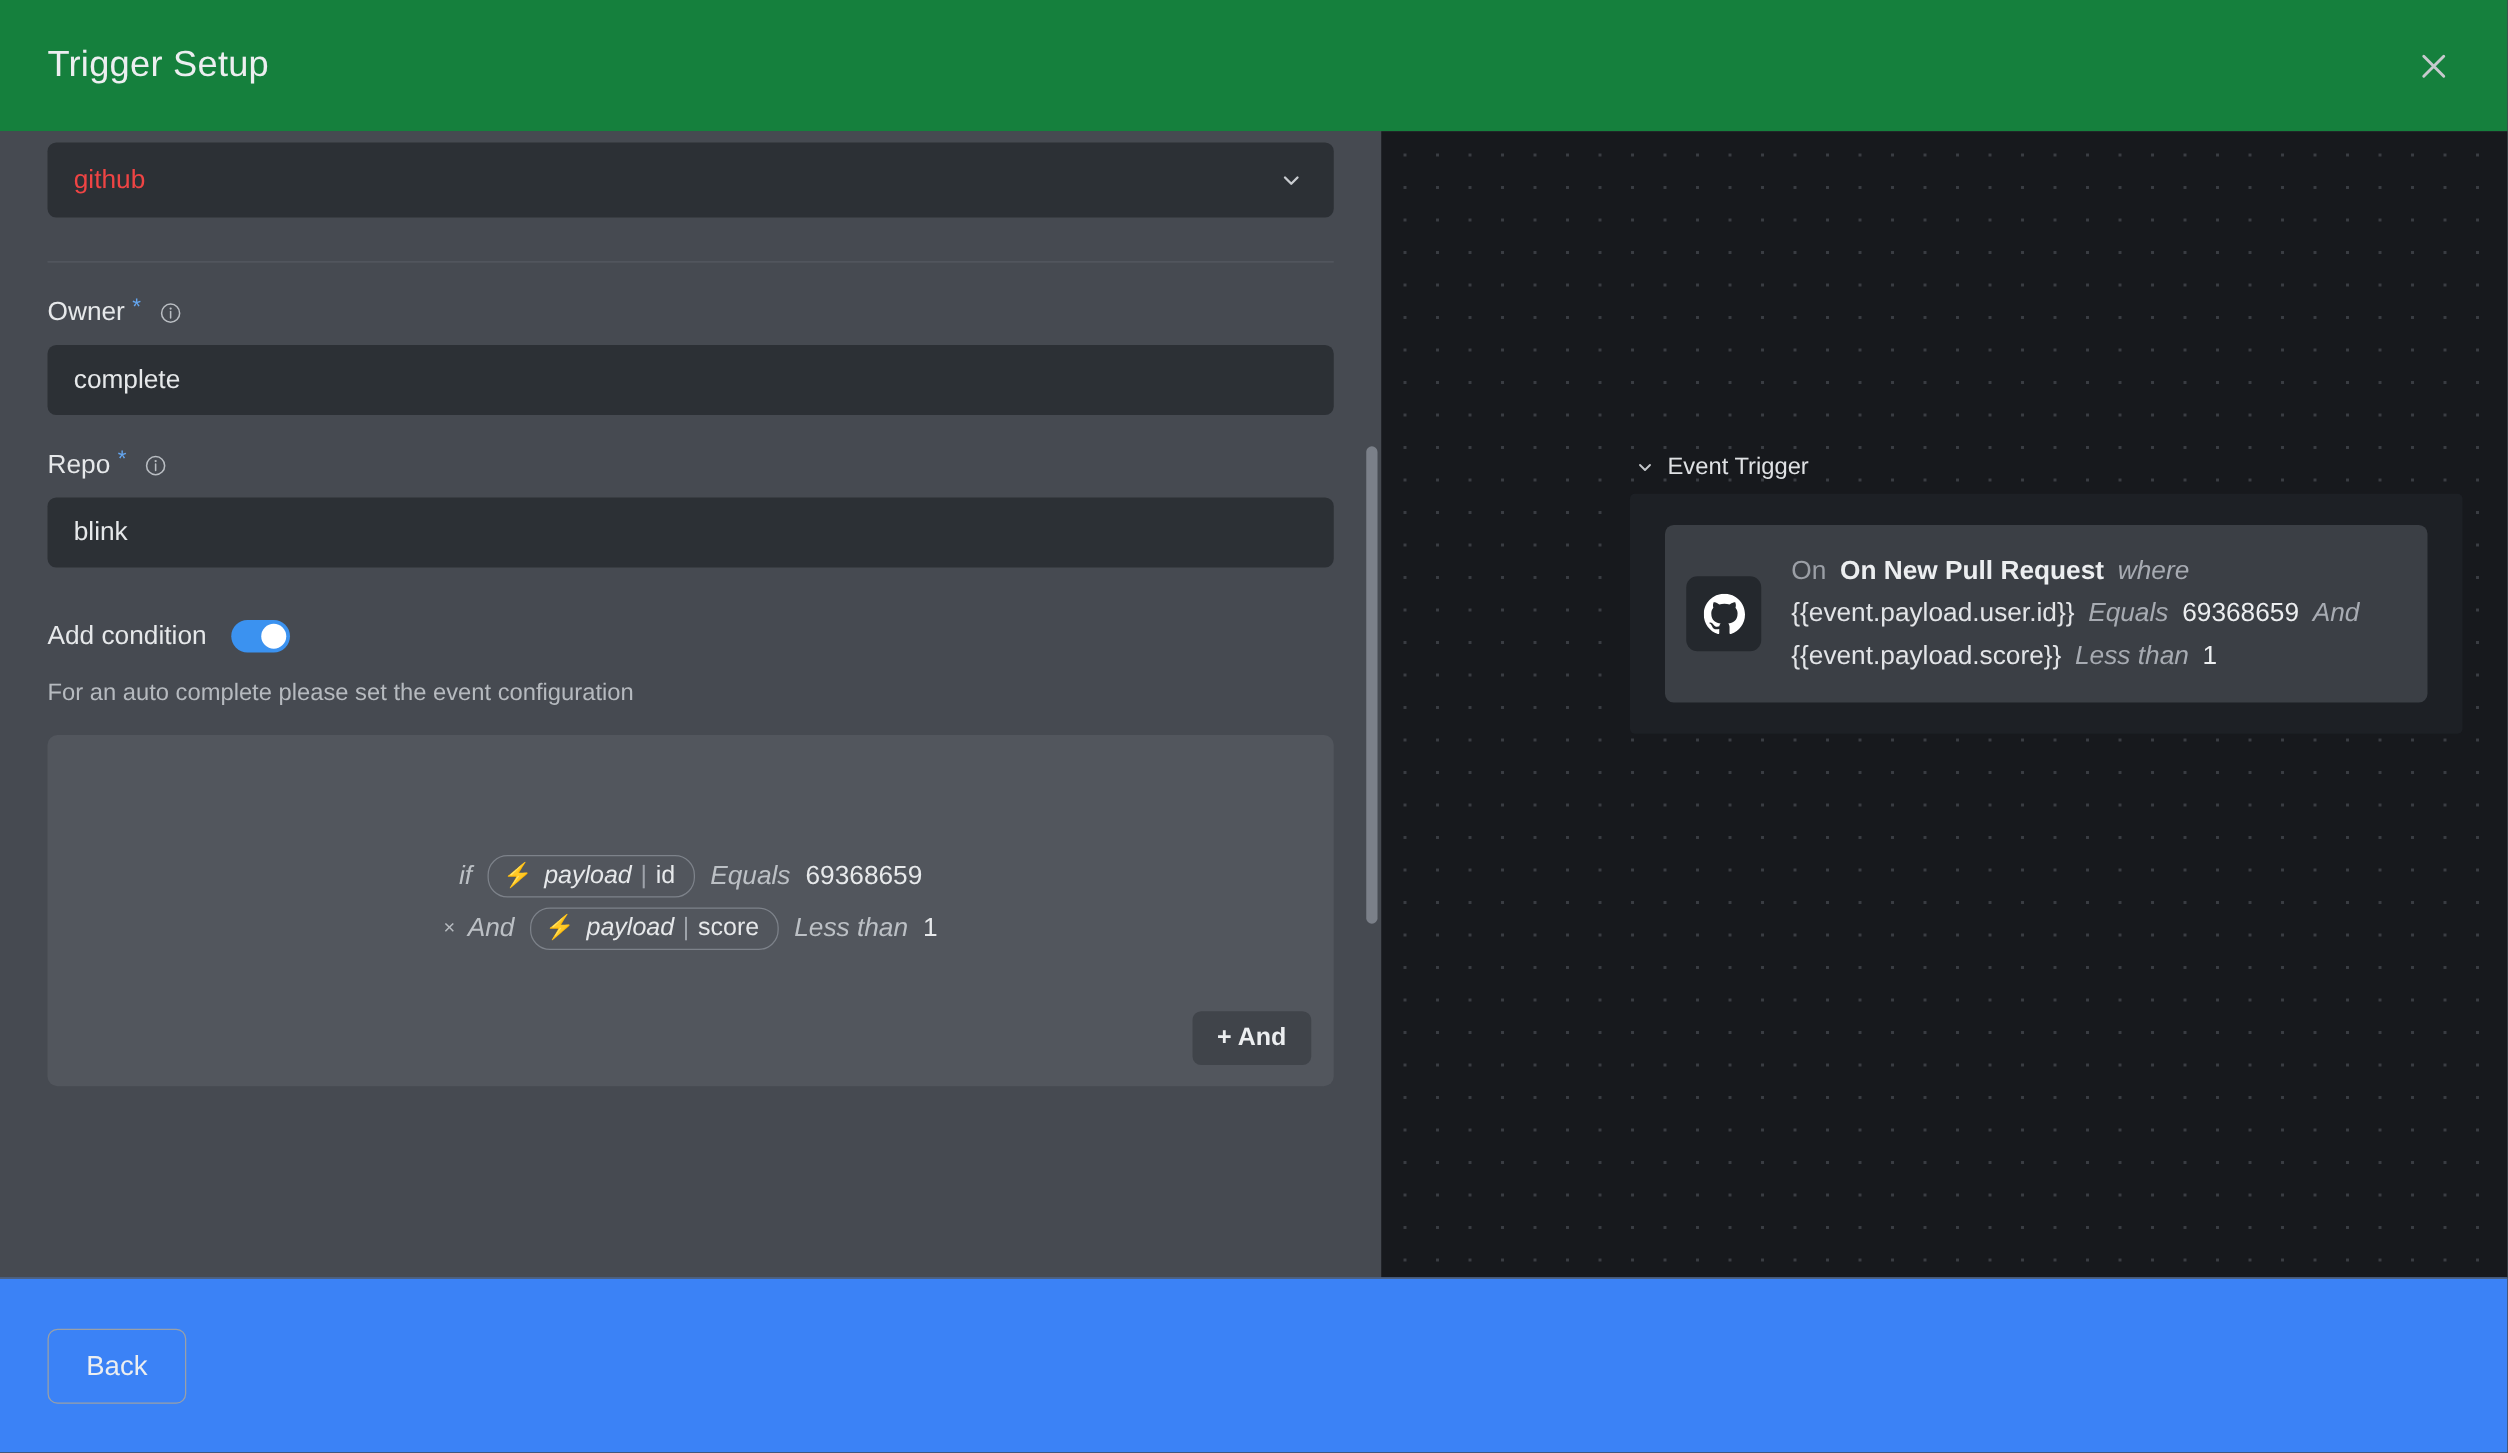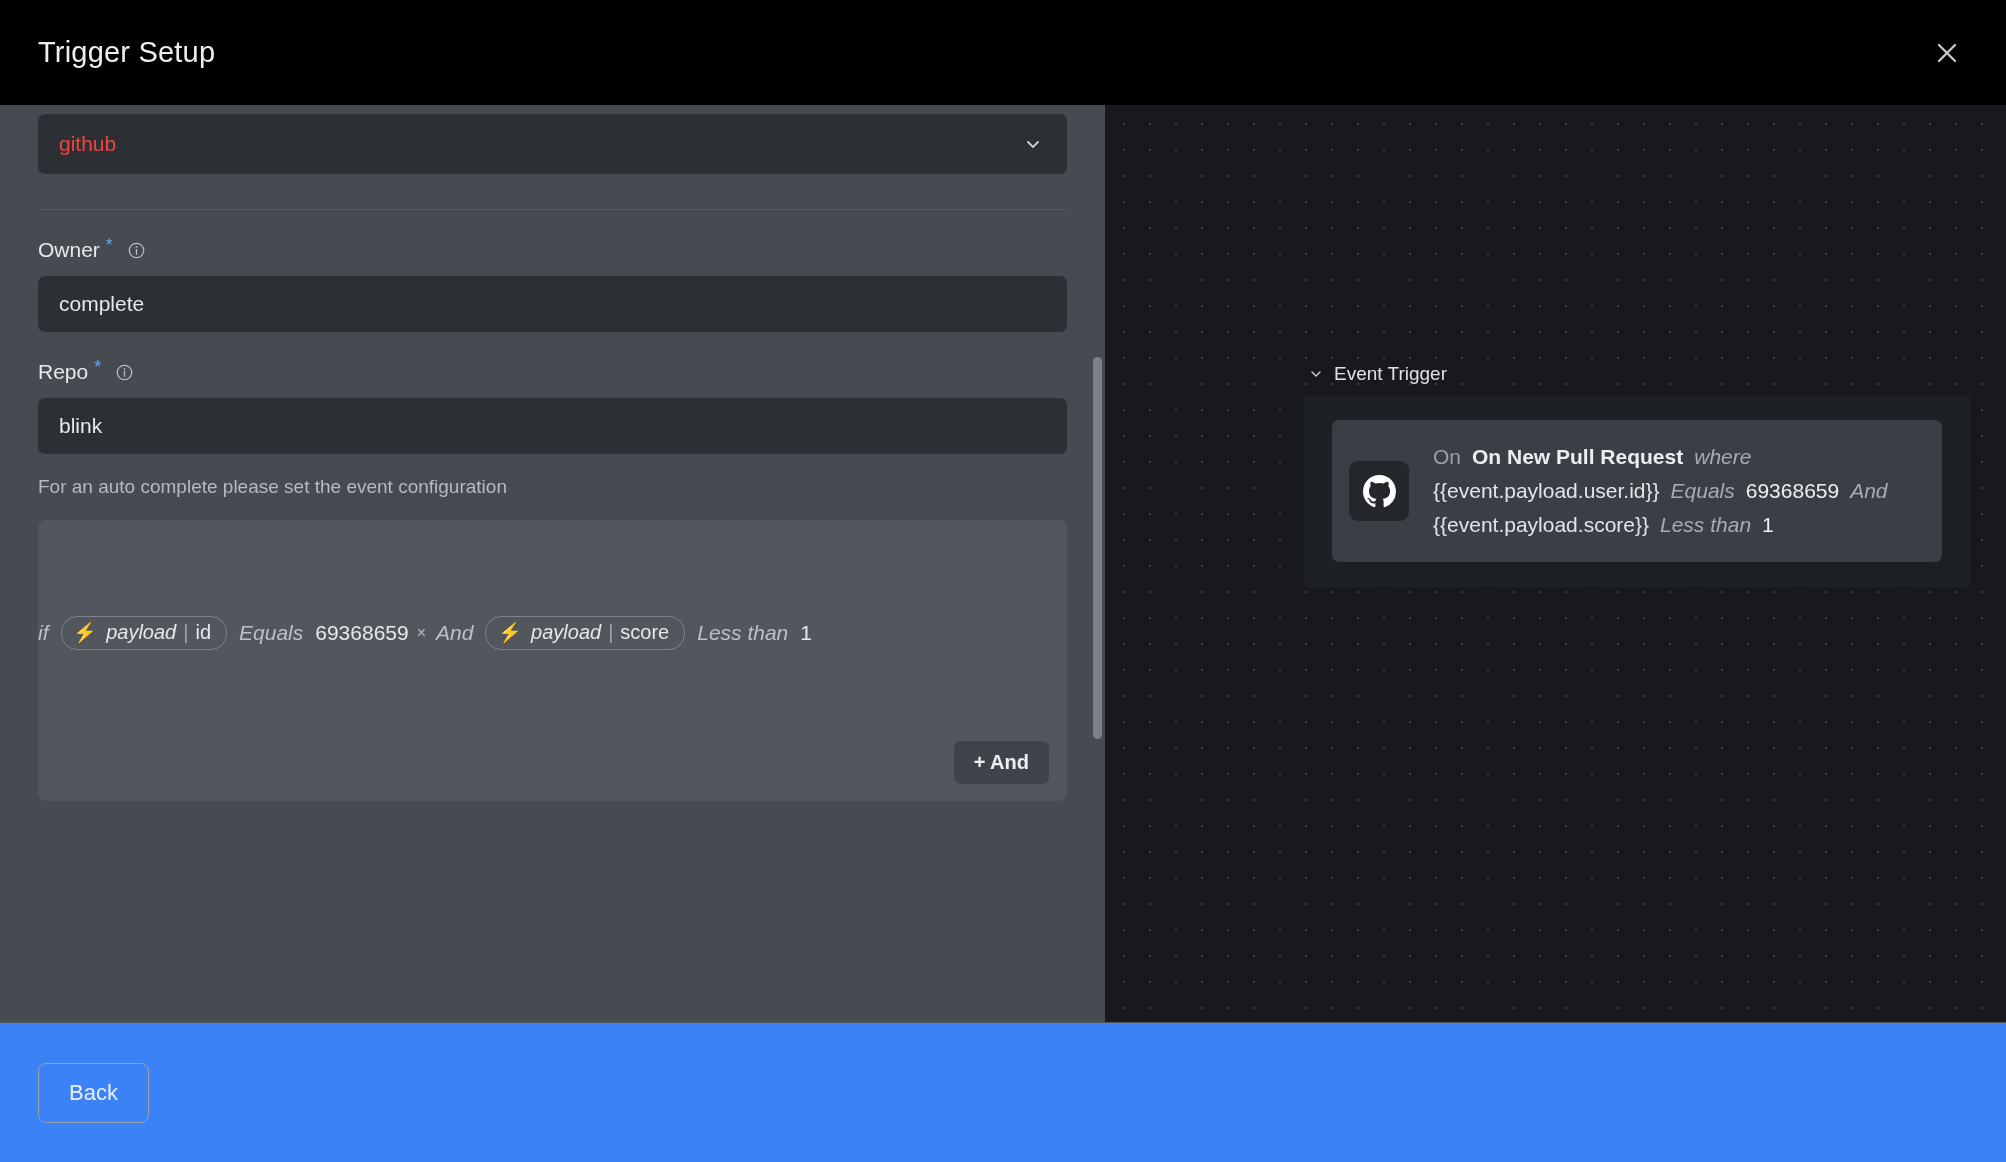--- a/index.html
+++ b/index.html
@@ -16,21 +16,21 @@
     color: #e3e4e6;
     position: relative;
   }
 
   
   .modal-header {
     position: absolute;
     top: 0; left: 0;
     width: 2006px;
     height: 105px;
-    background: #000000;
+    background: #15803d;
     display: flex;
     align-items: center;
     justify-content: space-between;
     padding: 0 38px 0 38px;
   }
   .modal-title {
     font-size: 29px;
     font-weight: 400;
     color: #eceef0;
     letter-spacing: .2px;
@@ -161,21 +161,21 @@
     height: 281px;
     background: #52565d;
     border-radius: 8px;
     position: relative;
   }
   .cond-rows {
     position: absolute;
     left: 0; right: 0;
     top: 96px;
     display: flex;
-    flex-direction: row;
+    flex-direction: column;
     align-items: center;
     gap: 8px;
   }
   .cond-row {
     display: flex;
     align-items: center;
     gap: 12px;
     font-size: 21px;
     white-space: nowrap;
   }
@@ -396,20 +396,26 @@
             <path d="M10 8.7 V14" stroke="currentColor" stroke-width="1.3" stroke-linecap="round"></path>
             <circle cx="10" cy="6.2" r="0.95" fill="currentColor"></circle>
           </svg>
         </span>
       </div>
       <div class="text-field">
         <span>blink</span>
       </div>
     </div>
 
+    <div class="cond-toggle-row">
+      <span class="cond-toggle-label">Add condition</span>
+      <div class="toggle">
+        <div class="knob"></div>
+      </div>
+    </div>
 
     <div class="cond-hint">For an auto complete please set the event configuration</div>
 
     <div class="cond-panel">
       <div class="cond-rows">
 
         <div class="cond-row">
           <span class="cond-kw">if</span>
           <span class="chip">
             <span class="bolt">⚡</span>

